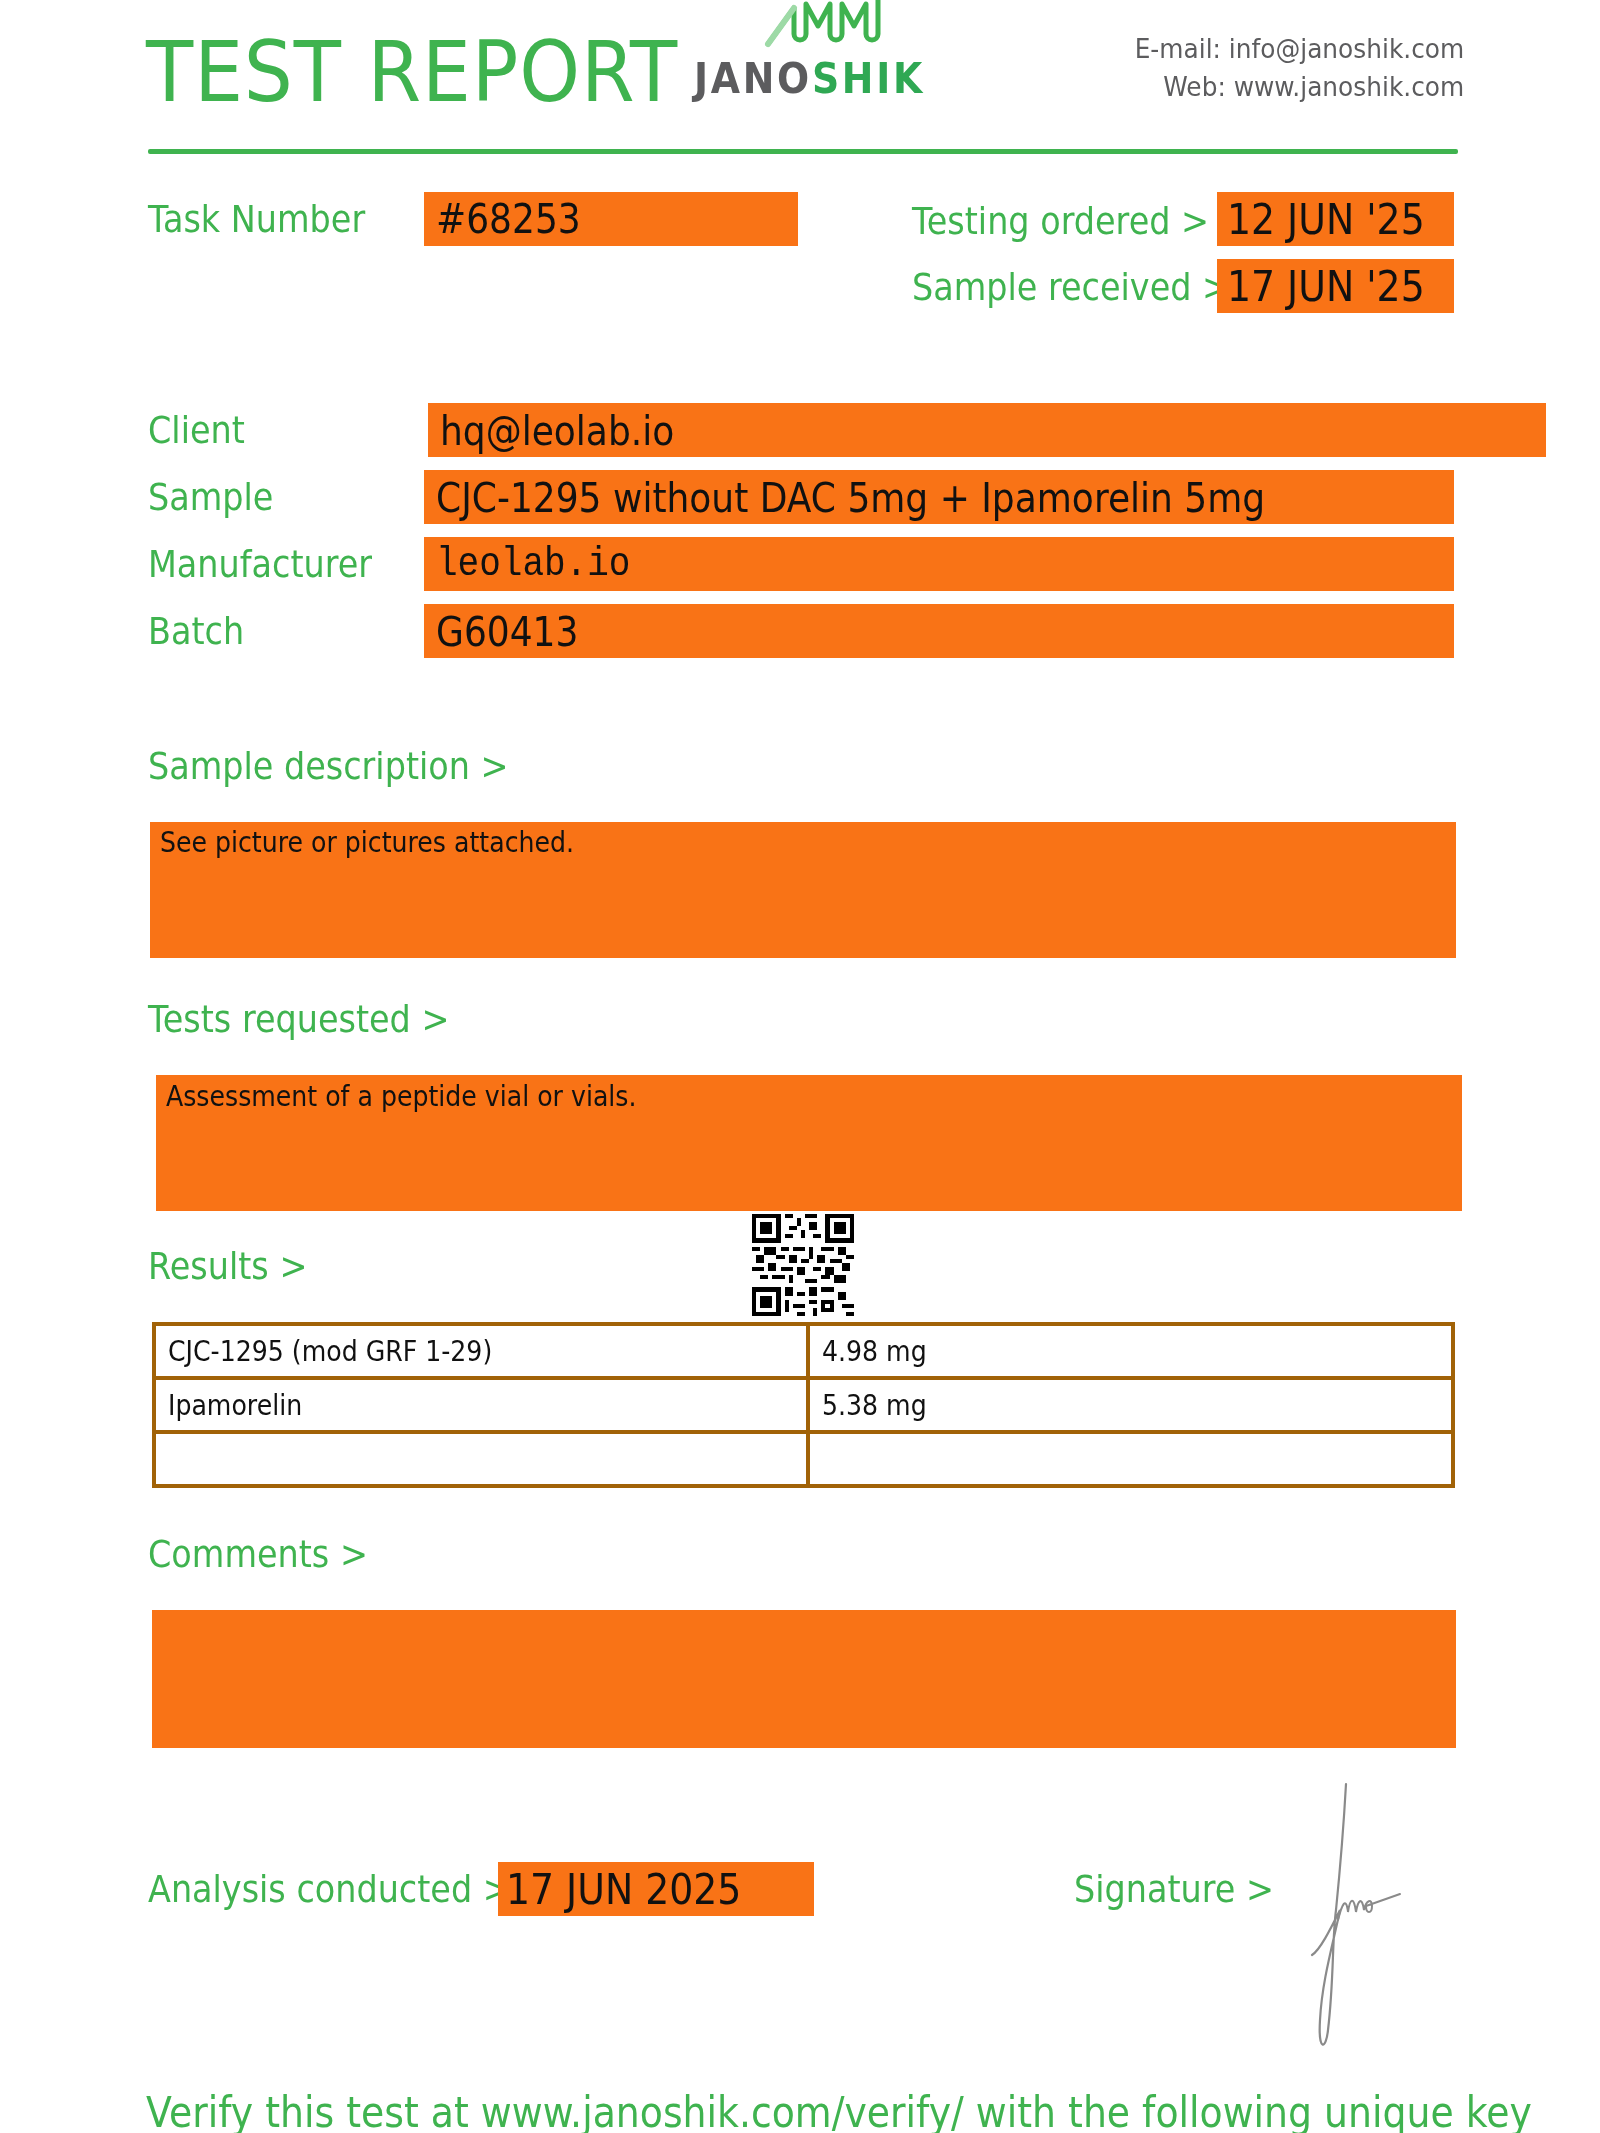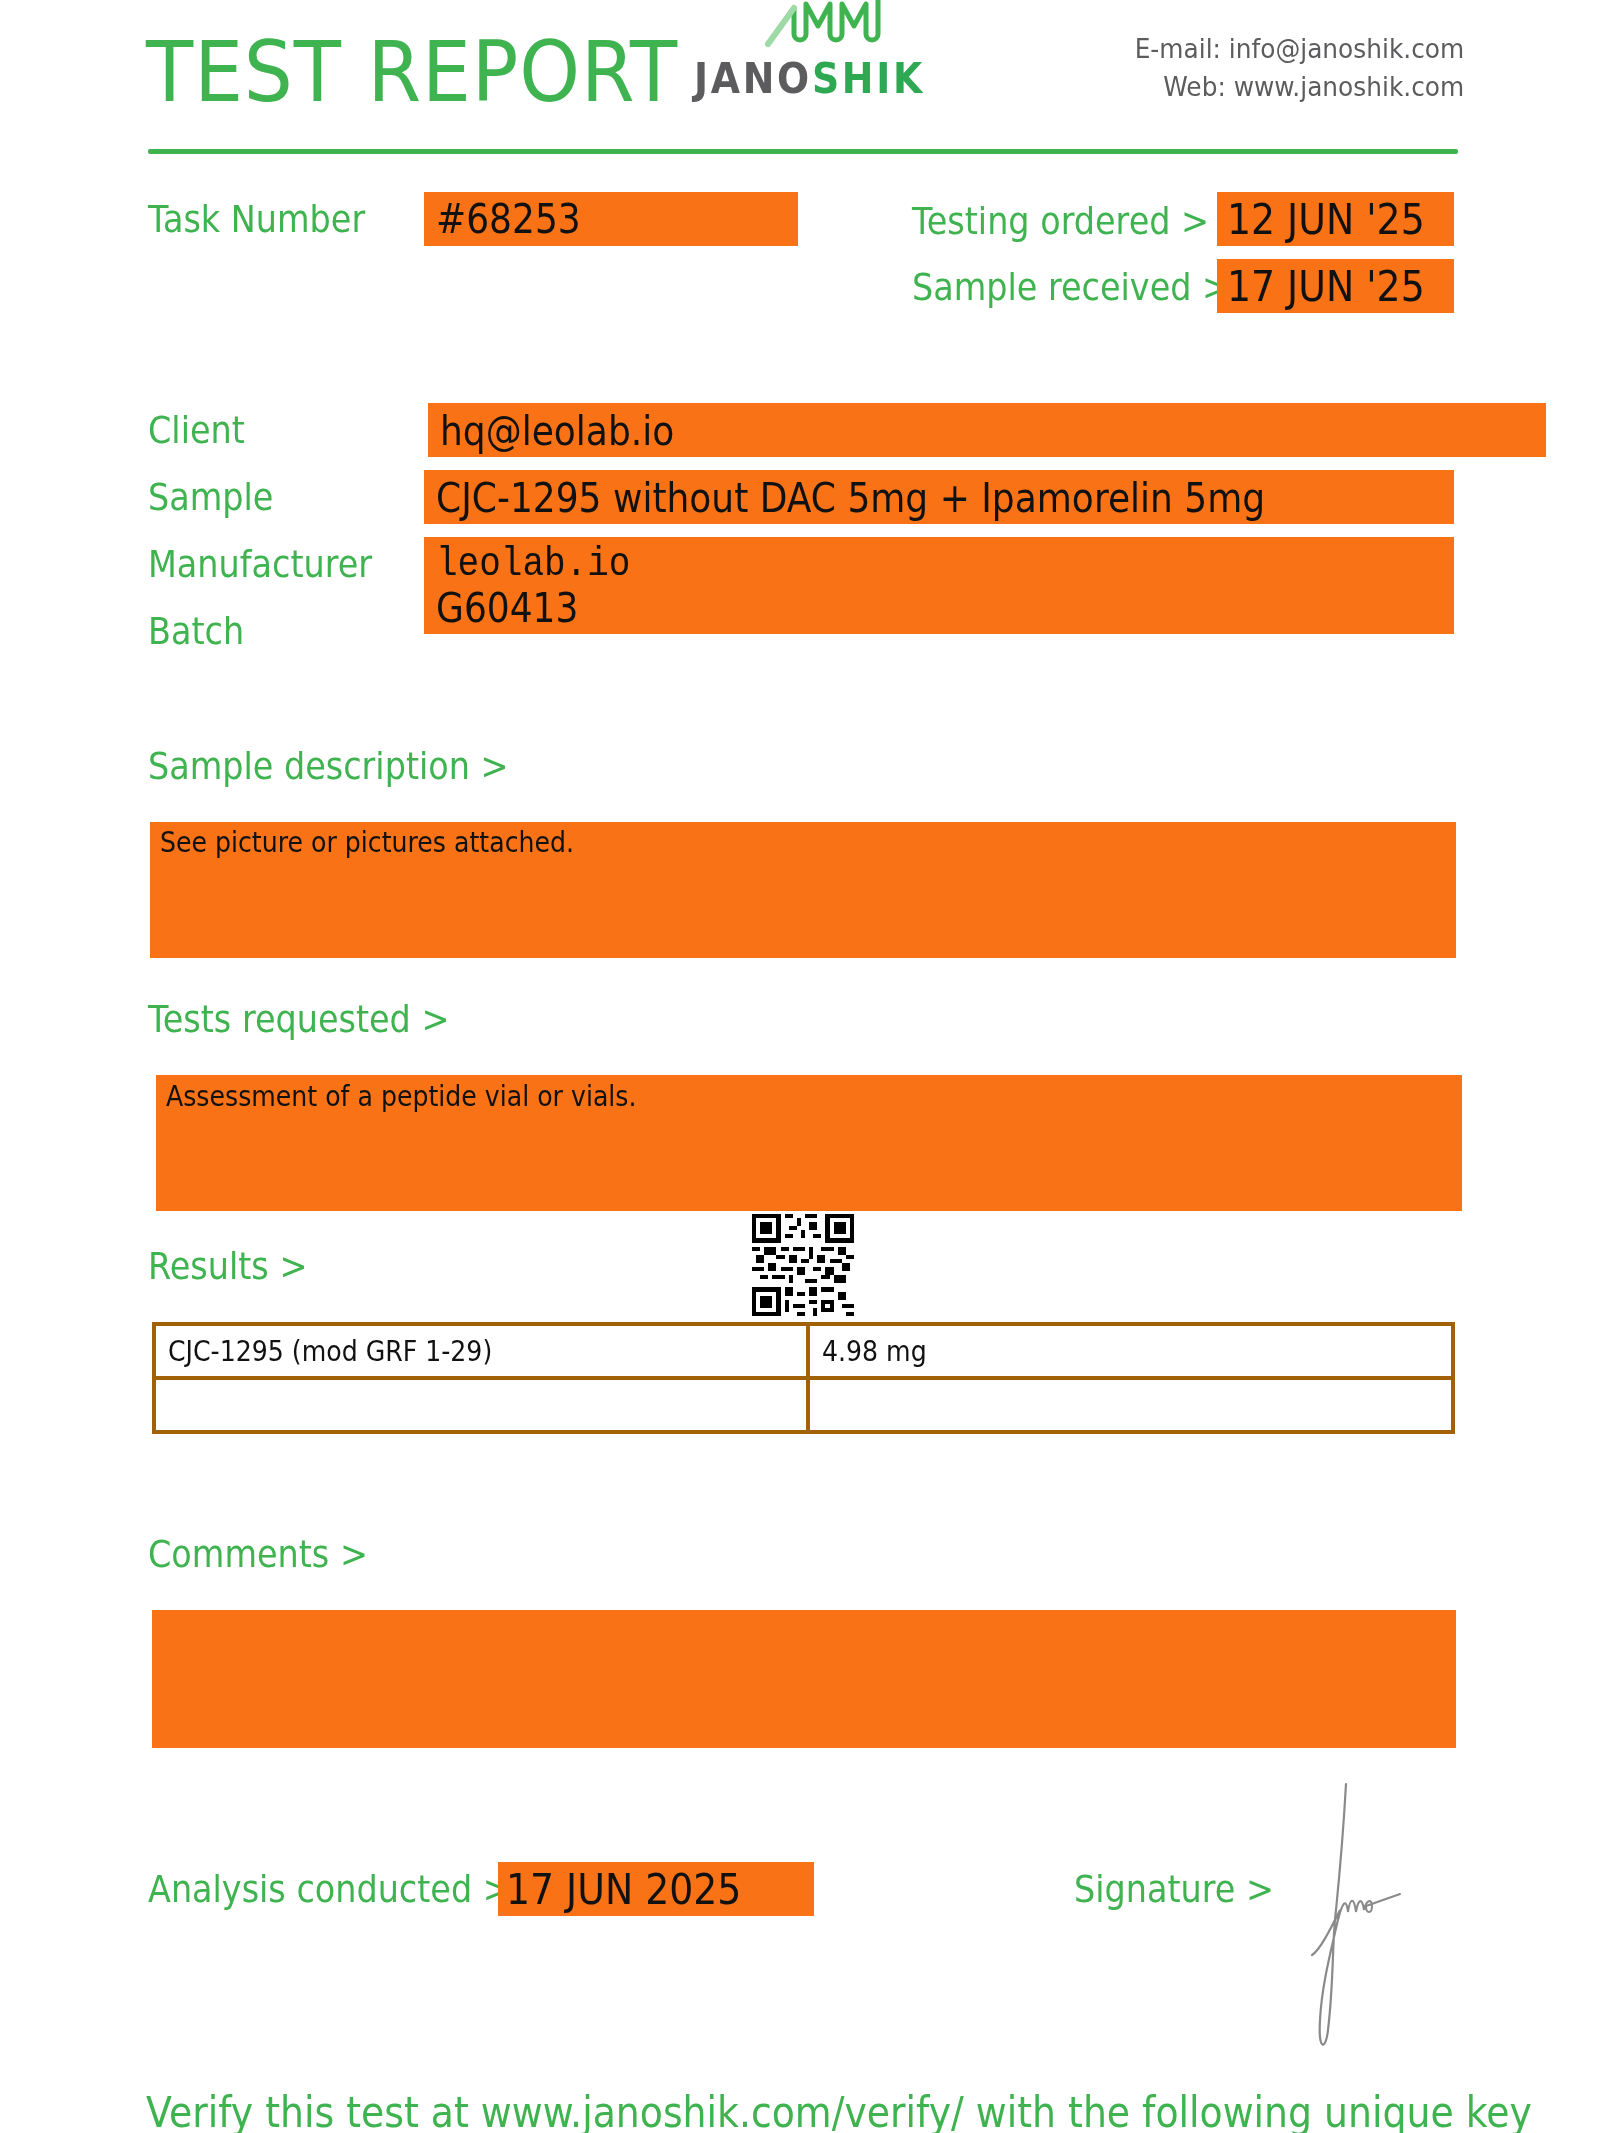--- a/index.html
+++ b/index.html
@@ -69,21 +69,21 @@
 <div class="abs box" style="left:424px; top:470px; width:1030px; height:54px;">
   <div class="val" style="position:absolute; left:12px; top:8px;">CJC-1295 without DAC 5mg + Ipamorelin 5mg</div>
 </div>
 
 <div class="abs lbl" style="left:148px; top:545px;">Manufacturer</div>
 <div class="abs box" style="left:424px; top:537px; width:1030px; height:54px;font-family:Liberation Mono, monospace;">
   <div class="val" style="position:absolute; left:12px; top:8px;">leolab.io</div>
 </div>
 
 <div class="abs lbl" style="left:148px; top:612px;">Batch</div>
-<div class="abs box" style="left:424px; top:580px; width:1030px; height:54px;">
+<div class="abs box" style="left:424px; top:604px; width:1030px; height:54px;">
   <div class="val" style="position:absolute; left:12px; top:8px;">G60413</div>
 </div>
 
 <div class="abs sec-h" style="left:148px; top:747px;">Sample description &gt;</div>
 <div class="abs box" style="left:150px; top:822px; width:1306px; height:136px;">
   <div class="para" style="position:absolute; left:10px; top:4px;">See picture or pictures attached.</div>
 </div>
 
 <div class="abs sec-h" style="left:148px; top:1000px;">Tests requested &gt;</div>
 <div class="abs box" style="left:156px; top:1075px; width:1306px; height:136px;">
@@ -156,20 +156,24 @@
   </g>
 </svg>
 
 <table class="results">
   <tbody>
       <tr>
     <td style="width:626px;"><span>CJC-1295 (mod GRF 1-29)</span></td>
     <td><span>4.98 mg</span></td>
   </tr>
   <tr>
+    <td><span>Ipamorelin</span></td>
+    <td><span>5.38 mg</span></td>
+  </tr>
+  <tr>
     <td><span></span></td>
     <td><span></span></td>
   </tr>
 </tbody>
   </table>
 
 <div class="abs sec-h" style="left:148px; top:1535px;">Comments &gt;</div>
 <div class="abs box" style="left:152px; top:1610px; width:1304px; height:138px;">
   <div class="para" style="position:absolute; left:10px; top:5px;"></div>
 </div>

